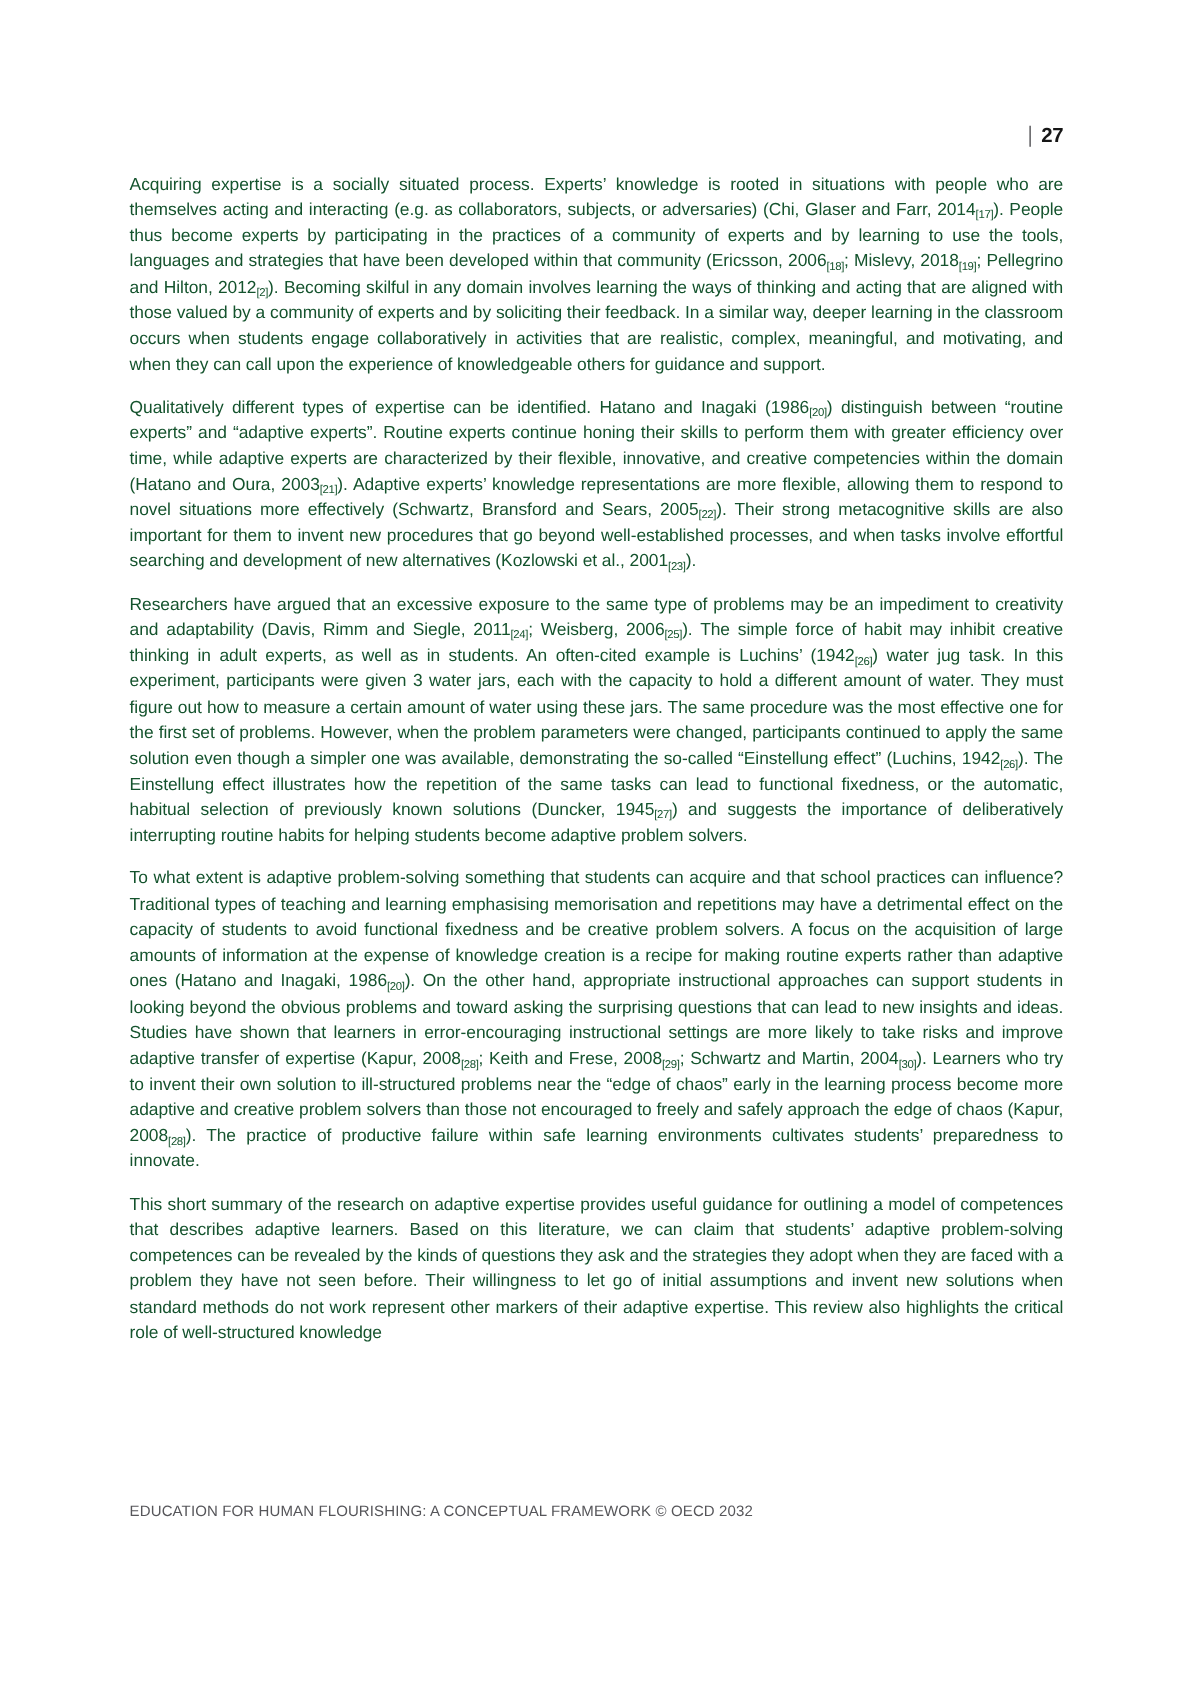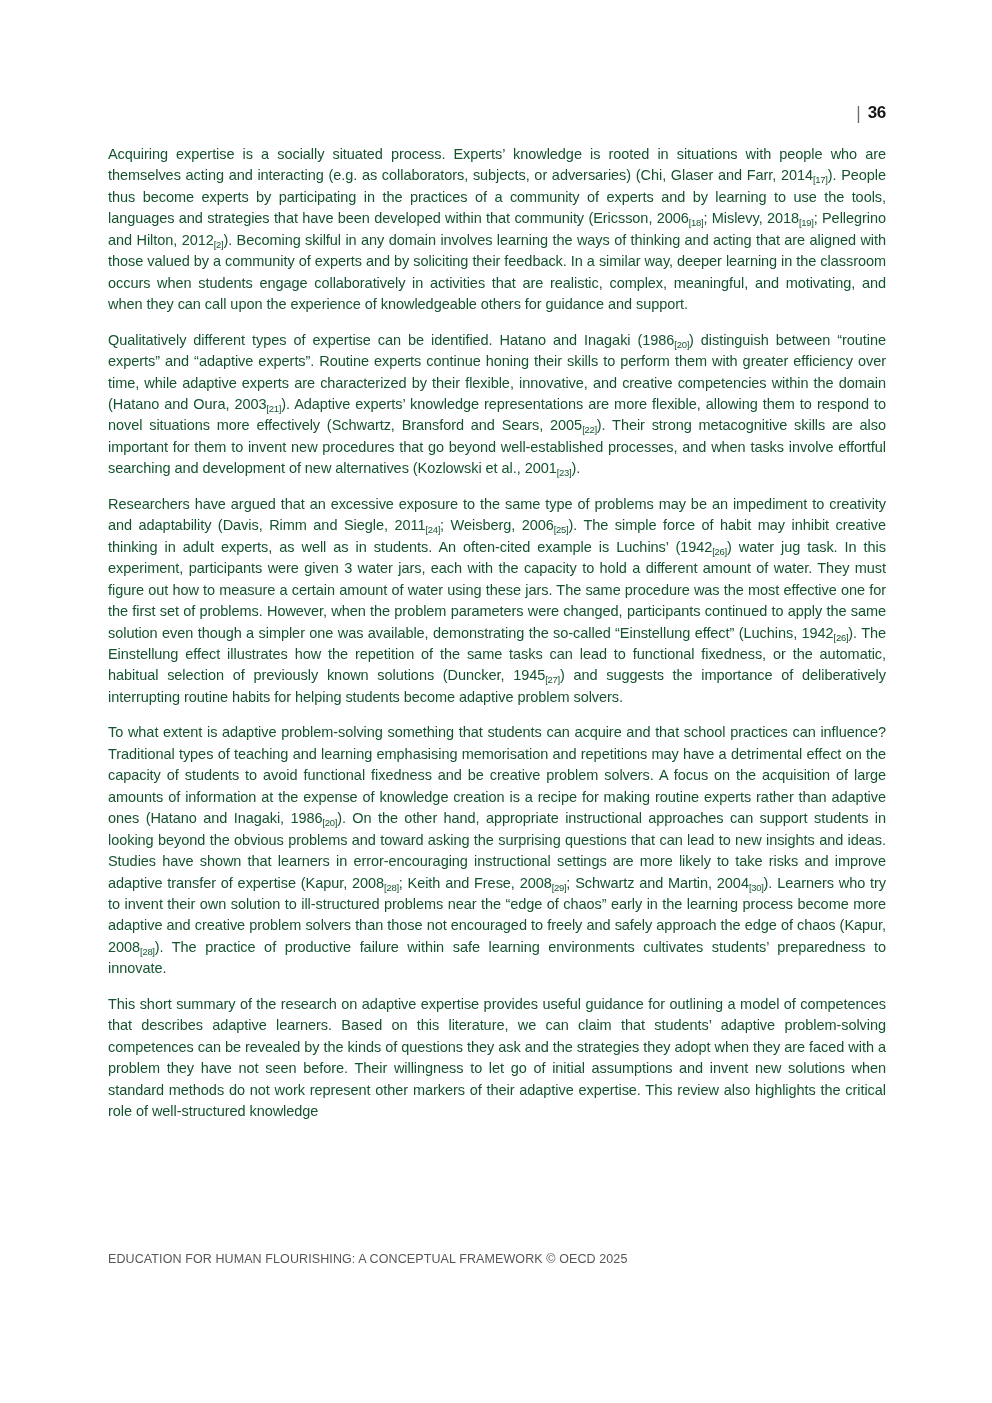--- a/index.html
+++ b/index.html
@@ -67,28 +67,28 @@
     white-space: nowrap;
   }
 </style>
 </head>
 <body>
 
 <div class="page">
 
   <header class="page-header">
     <span class="sep">|</span>
-    <span class="num">36</span>
+    <span class="num">27</span>
   </header>
 
   <main class="body-text">
     <p>Acquiring expertise is a socially situated process. Experts’ knowledge is rooted in situations with people who are themselves acting and interacting (e.g. as collaborators, subjects, or adversaries) (Chi, Glaser and Farr, 2014<sub class="cite">[17]</sub>). People thus become experts by participating in the practices of a community of experts and by learning to use the tools, languages and strategies that have been developed within that community (Ericsson, 2006<sub class="cite">[18]</sub>; Mislevy, 2018<sub class="cite">[19]</sub>; Pellegrino and Hilton, 2012<sub class="cite">[2]</sub>). Becoming skilful in any domain involves learning the ways of thinking and acting that are aligned with those valued by a community of experts and by soliciting their feedback. In a similar way, deeper learning in the classroom occurs when students engage collaboratively in activities that are realistic, complex, meaningful, and motivating, and when they can call upon the experience of knowledgeable others for guidance and support.</p>
     <p>Qualitatively different types of expertise can be identified. Hatano and Inagaki (1986<sub class="cite">[20]</sub>) distinguish between “routine experts” and “adaptive experts”. Routine experts continue honing their skills to perform them with greater efficiency over time, while adaptive experts are characterized by their flexible, innovative, and creative competencies within the domain (Hatano and Oura, 2003<sub class="cite">[21]</sub>). Adaptive experts’ knowledge representations are more flexible, allowing them to respond to novel situations more effectively (Schwartz, Bransford and Sears, 2005<sub class="cite">[22]</sub>). Their strong metacognitive skills are also important for them to invent new procedures that go beyond well-established processes, and when tasks involve effortful searching and development of new alternatives (Kozlowski et al., 2001<sub class="cite">[23]</sub>).</p>
     <p>Researchers have argued that an excessive exposure to the same type of problems may be an impediment to creativity and adaptability (Davis, Rimm and Siegle, 2011<sub class="cite">[24]</sub>; Weisberg, 2006<sub class="cite">[25]</sub>). The simple force of habit may inhibit creative thinking in adult experts, as well as in students.  An often-cited example is Luchins’ (1942<sub class="cite">[26]</sub>) water jug task. In this experiment, participants were given 3 water jars, each with the capacity to hold a different amount of water. They must figure out how to measure a certain amount of water using these jars. The same procedure was the most effective one for the first set of problems. However, when the problem parameters were changed, participants continued to apply the same solution even though a simpler one was available, demonstrating the so-called “Einstellung effect” (Luchins, 1942<sub class="cite">[26]</sub>). The Einstellung effect illustrates how the repetition of the same tasks can lead to functional fixedness, or the automatic, habitual selection of previously known solutions (Duncker, 1945<sub class="cite">[27]</sub>) and suggests the importance of deliberatively interrupting routine habits for helping students become adaptive problem solvers.</p>
     <p>To what extent is adaptive problem-solving something that students can acquire and that school practices can influence? Traditional types of teaching and learning emphasising memorisation and repetitions may have a detrimental effect on the capacity of students to avoid functional fixedness and be creative problem solvers. A focus on the acquisition of large amounts of information at the expense of knowledge creation is a recipe for making routine experts rather than adaptive ones (Hatano and Inagaki, 1986<sub class="cite">[20]</sub>). On the other hand, appropriate instructional approaches can support students in looking beyond the obvious problems and toward asking the surprising questions that can lead to new insights and ideas. Studies have shown that learners in error-encouraging instructional settings are more likely to take risks and improve adaptive transfer of expertise (Kapur, 2008<sub class="cite">[28]</sub>; Keith and Frese, 2008<sub class="cite">[29]</sub>; Schwartz and Martin, 2004<sub class="cite">[30]</sub>). Learners who try to invent their own solution to ill-structured problems near the “edge of chaos” early in the learning process become more adaptive and creative problem solvers than those not encouraged to freely and safely approach the edge of chaos (Kapur, 2008<sub class="cite">[28]</sub>). The practice of productive failure within safe learning environments cultivates students’ preparedness to innovate.</p>
     <p>This short summary of the research on adaptive expertise provides useful guidance for outlining a model of competences that describes adaptive learners. Based on this literature, we can claim that students’ adaptive problem-solving competences can be revealed by the kinds of questions they ask and the strategies they adopt when they are faced with a problem they have not seen before.  Their willingness to let go of initial assumptions and invent new solutions when standard methods do not work represent other markers of their adaptive expertise. This review also highlights the critical role of well-structured knowledge</p>
   </main>
 
   <footer class="page-footer">
-    <span>EDUCATION FOR HUMAN FLOURISHING: A CONCEPTUAL FRAMEWORK © OECD 2025</span>
+    <span>EDUCATION FOR HUMAN FLOURISHING: A CONCEPTUAL FRAMEWORK © OECD 2032</span>
   </footer>
 
 </div>
 
 </body></html>

